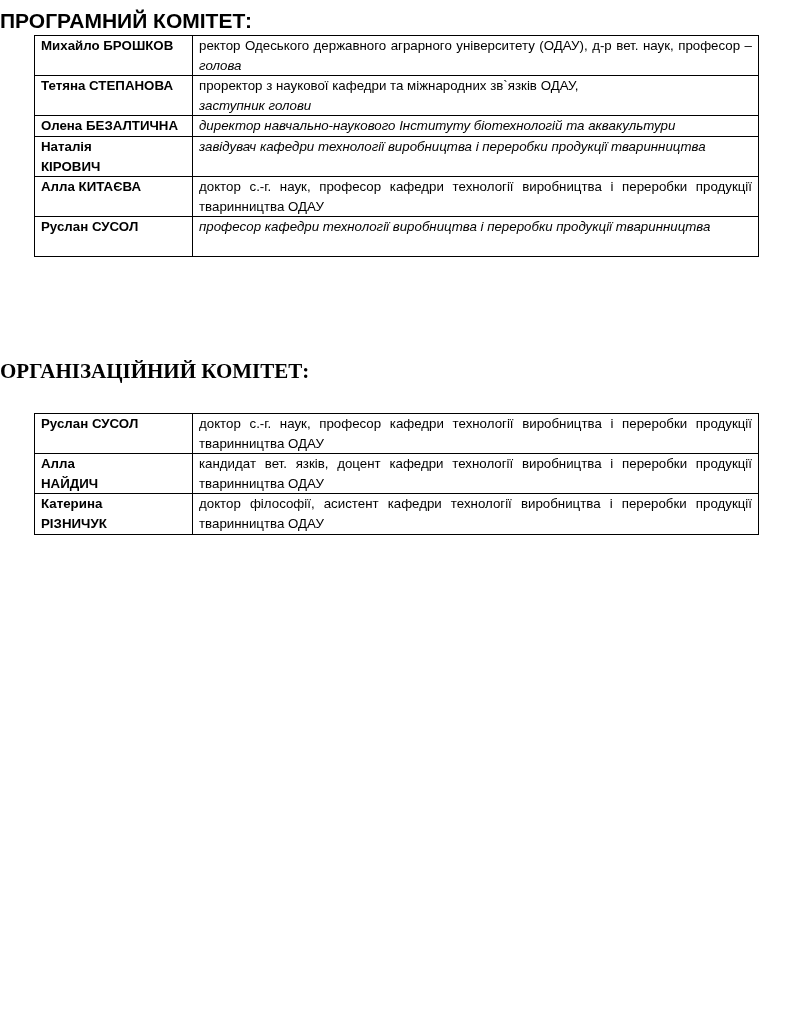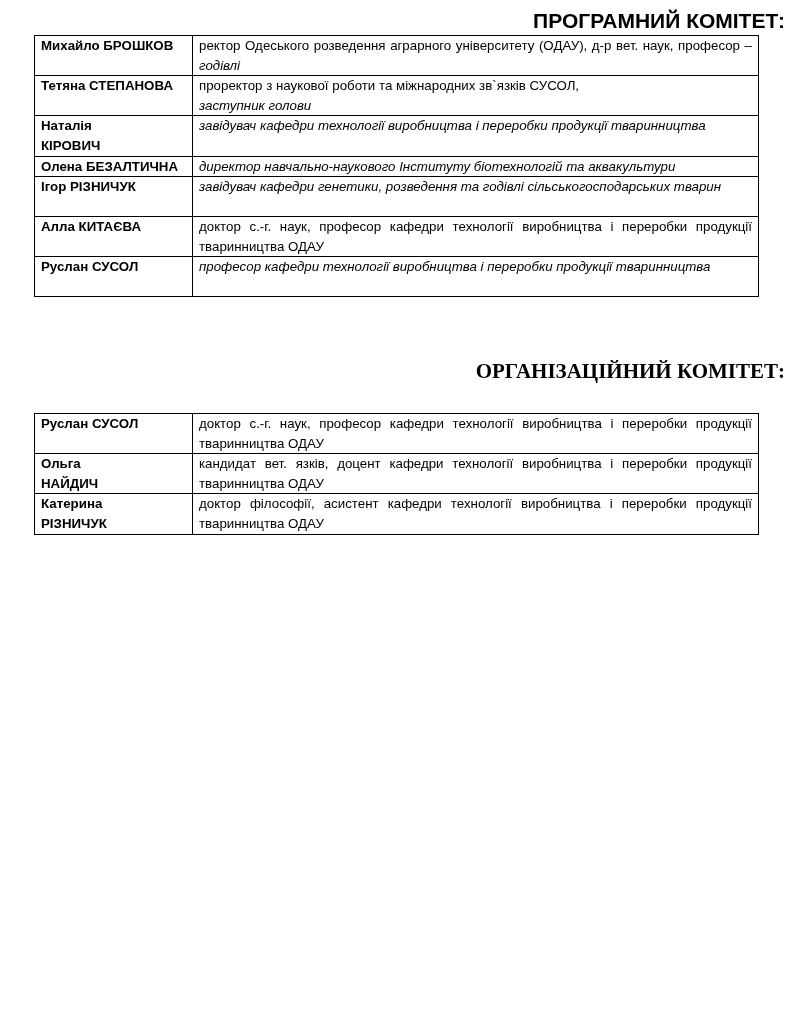--- a/index.html
+++ b/index.html
@@ -12,21 +12,21 @@
       height: 1017px;
       position: relative;
       overflow: hidden;
       font-family: "Liberation Sans", "DejaVu Sans", sans-serif;
       color: #000000;
     }
     .section-title {
       position: absolute;
       left: 0;
       width: 785px;
-      text-align: right;
+      text-align: left;
       font-weight: bold;
       font-size: 21px;
       letter-spacing: 0px;
       line-height: 26px;
       margin: 0;
     }
     #title-program { top: 8px; }
     #title-org { top: 358px; font-family: Liberation Serif, serif; }
 
     table.committee {
@@ -63,38 +63,34 @@
 <h2 id="title-program" class="section-title">ПРОГРАМНИЙ КОМІТЕТ:</h2>
 
 <table id="table-program" class="committee">
   <colgroup>
       <col class="name-col">
       <col>
     </colgroup>
   <tbody>
     <tr style="height:40px">
       <td class="name">Михайло БРОШКОВ</td>
-      <td class="role"><span>ректор Одеського розведення аграрного університету (ОДАУ), д-р вет. наук, професор – </span><span class="it">годівлі</span></td>
+      <td class="role"><span>ректор Одеського державного аграрного університету (ОДАУ), д-р вет. наук, професор – </span><span class="it">голова</span></td>
     </tr>
     <tr style="height:39px">
       <td class="name">Тетяна СТЕПАНОВА</td>
-      <td class="role"><span>проректор з наукової роботи та міжнародних зв`язків СУСОЛ,</span><br><span class="it">заступник голови</span></td>
-    </tr>
-    <tr style="height:40px">
-      <td class="name">Наталія
-КІРОВИЧ</td>
-      <td class="role"><span></span><span class="it">завідувач кафедри технології виробництва і переробки продукції тваринництва</span></td>
+      <td class="role"><span>проректор з наукової кафедри та міжнародних зв`язків ОДАУ,</span><br><span class="it">заступник голови</span></td>
     </tr>
     <tr style="height:20px">
       <td class="name">Олена БЕЗАЛТИЧНА</td>
       <td class="role"><span></span><span class="it">директор навчально-наукового Інституту біотехнологій та аквакультури</span></td>
     </tr>
     <tr style="height:40px">
-      <td class="name">Ігор РІЗНИЧУК</td>
-      <td class="role"><span></span><span class="it">завідувач кафедри генетики, розведення та годівлі сільськогосподарських тварин</span></td>
+      <td class="name">Наталія
+КІРОВИЧ</td>
+      <td class="role"><span></span><span class="it">завідувач кафедри технології виробництва і переробки продукції тваринництва</span></td>
     </tr>
     <tr style="height:39px">
       <td class="name">Алла КИТАЄВА</td>
       <td class="role"><span>доктор с.-г. наук, професор кафедри технології виробництва і переробки продукції тваринництва ОДАУ</span><span class="it"></span></td>
     </tr>
     <tr style="height:40px">
       <td class="name">Руслан СУСОЛ</td>
       <td class="role"><span></span><span class="it">професор кафедри технології виробництва і переробки продукції тваринництва</span></td>
     </tr>
   </tbody>
@@ -106,21 +102,21 @@
   <colgroup>
       <col class="name-col">
       <col>
     </colgroup>
   <tbody>
     <tr style="height:40px">
       <td class="name">Руслан СУСОЛ</td>
       <td class="role"><span>доктор с.-г. наук, професор кафедри технології виробництва і переробки продукції тваринництва ОДАУ</span><span class="it"></span></td>
     </tr>
     <tr style="height:40px">
-      <td class="name">Ольга
+      <td class="name">Алла
 НАЙДИЧ</td>
       <td class="role"><span>кандидат вет. язків, доцент кафедри технології виробництва і переробки продукції тваринництва ОДАУ</span><span class="it"></span></td>
     </tr>
     <tr style="height:39px">
       <td class="name">Катерина
 РІЗНИЧУК</td>
       <td class="role"><span>доктор філософії, асистент кафедри технології виробництва і переробки продукції тваринництва ОДАУ</span><span class="it"></span></td>
     </tr>
   </tbody>
 </table>

